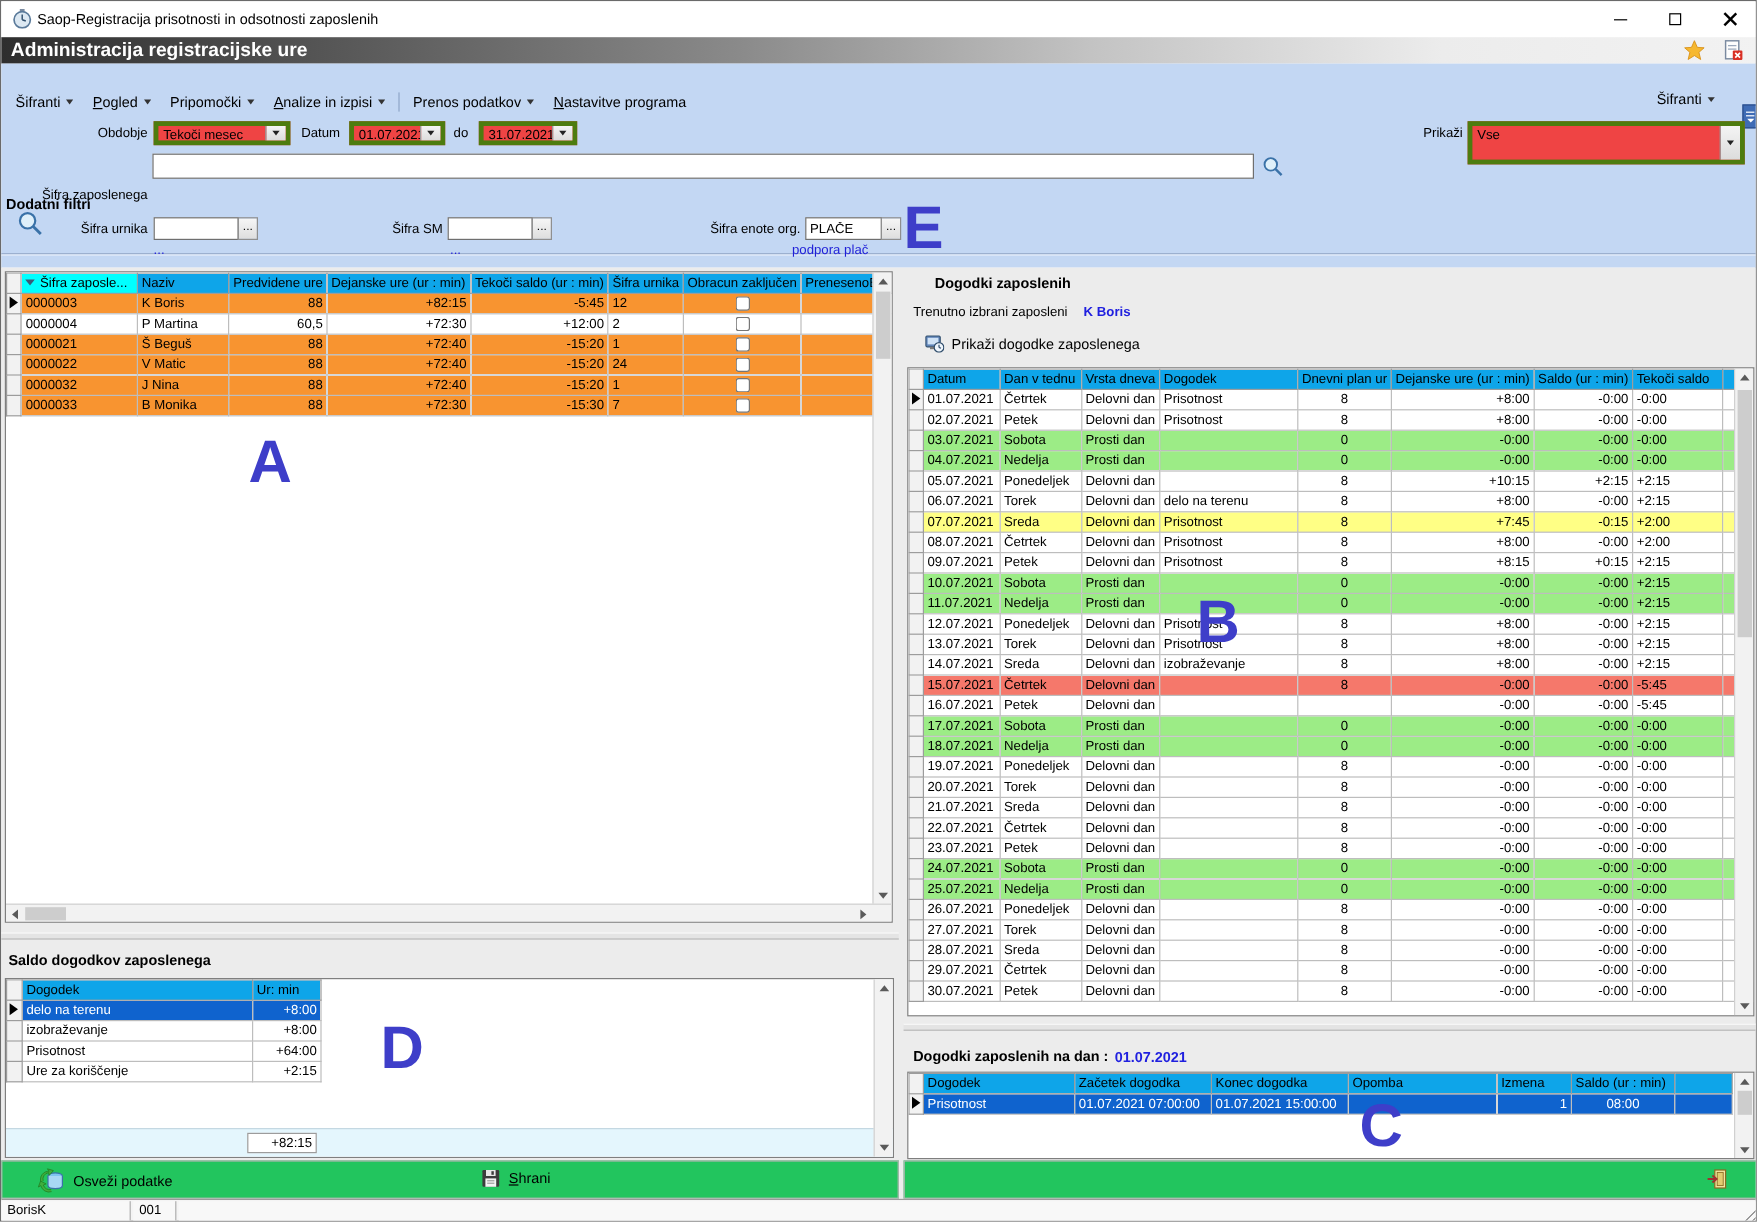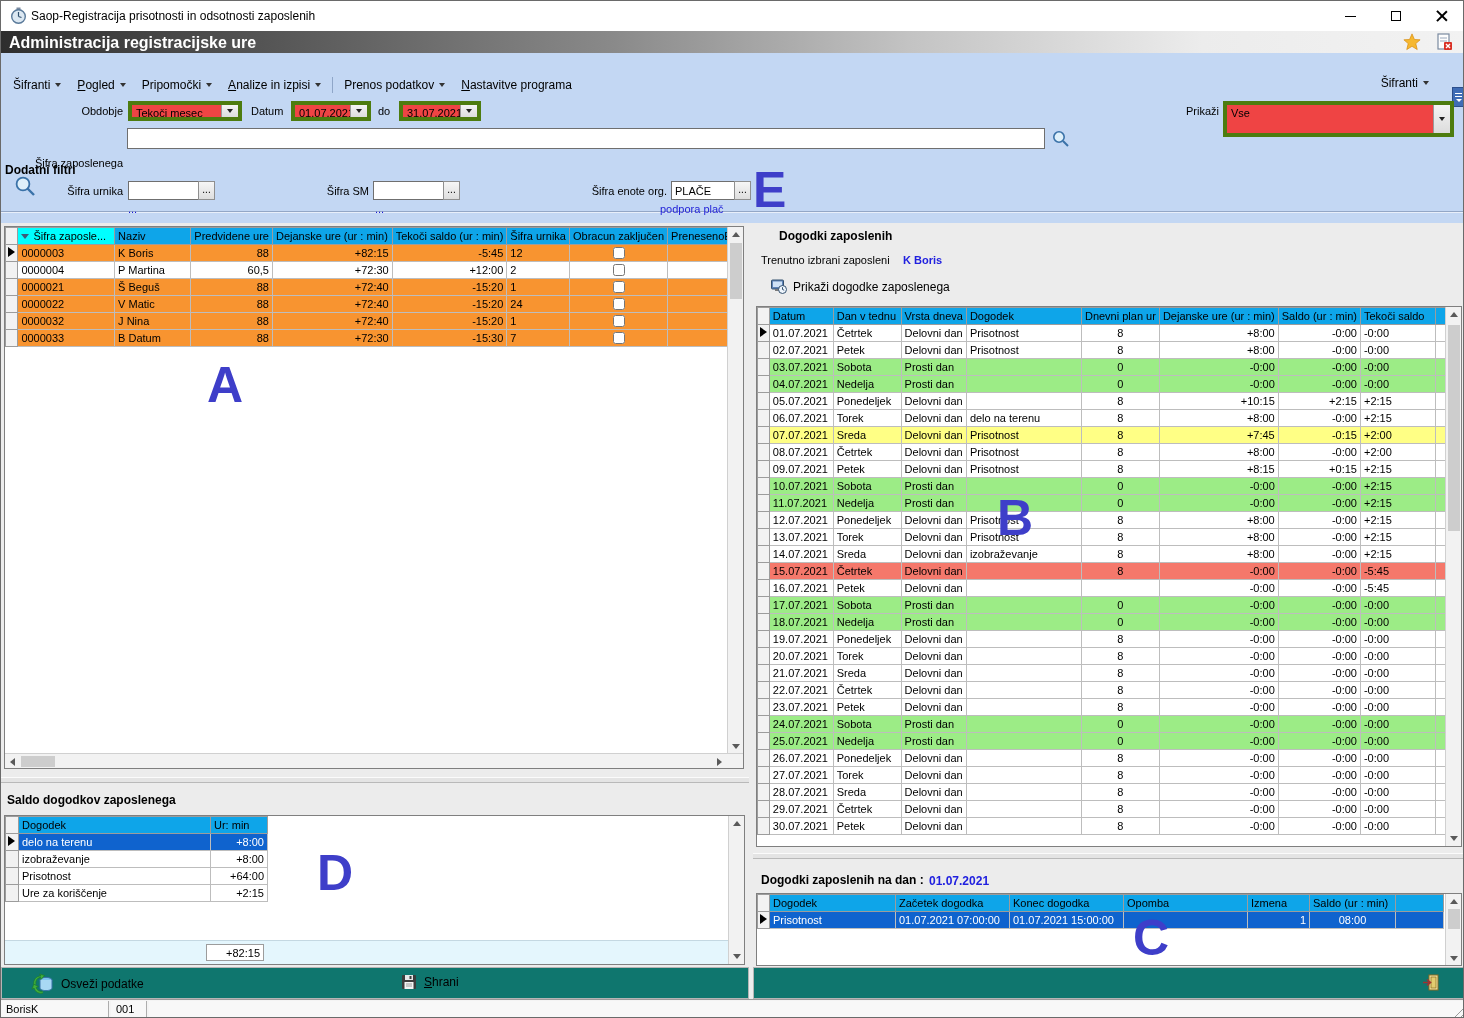--- a/index.html
+++ b/index.html
@@ -83,21 +83,21 @@
   
   .sectiontitle { position:absolute; font-weight:bold; font-size:12px; color:#000; }
   .bluebold { color:#2020df; font-weight:bold; font-size:11px; position:absolute; }
   .showbtn { position:absolute; display:flex; align-items:center; gap:6px; font-size:12px; padding:2px 4px; }
   .splitter { position:absolute; background:#e4e4e4; border-top:1px solid #fbfbfb; border-bottom:1px solid #b9b9b9; }
 
   .totalstrip { position:absolute; background:#e4f6fd; border-top:1px solid #c4d8e2; }
   .totalbox { position:absolute; background:#fff; border:1px solid #9c9c9c; font-size:11px; text-align:right; padding:0 3px; height:17px; line-height:16px; }
 
   
-  .footbar { position:absolute; height:32px; background:#0f766e; border:1px solid #b5b5b5; }
+  .footbar { position:absolute; height:32px; background:#22c55e; border:1px solid #b5b5b5; }
   .footbtn { position:absolute; display:flex; align-items:center; gap:7px; font-size:12px; padding:3px 5px; }
   .statusbar { position:absolute; left:0; top:998px; width:1464px; height:20px; background:#f4f4f4; border-top:1px solid #9a9a9a; font-size:11px; }
   .statuscell { position:absolute; top:1px; height:18px; border-right:1px solid #adadad; padding:2px 5px; background:#f8f8f8; }
   .grip { position:absolute; right:1px; bottom:1px; width:13px; height:13px;
      background:repeating-linear-gradient(135deg, transparent 0 3px, #9a9a9a 3px 4px); clip-path:polygon(100% 0,100% 100%,0 100%); }
 
   
   .annot { position:absolute; font-weight:bold; font-size:50px; color:#3e3ec9; font-family:"Liberation Sans",sans-serif; }
 </style>
 </head>
@@ -314,21 +314,21 @@
               <td class="a-r">88</td>
               <td class="a-r">+72:40</td>
               <td class="a-r">-15:20</td>
               <td class="a-l">1</td>
               <td class="a-c"><input type="checkbox" style=""></td>
               <td class="a-r">0</td>
             </tr>
             <tr class="bg-orange">
               <td class="gut"></td>
               <td class="a-l">0000033</td>
-              <td class="a-l">B Datum</td>
+              <td class="a-l">B Monika</td>
               <td class="a-r">88</td>
               <td class="a-r">+72:30</td>
               <td class="a-r">-15:30</td>
               <td class="a-l">7</td>
               <td class="a-c"><input type="checkbox" style=""></td>
               <td class="a-r">0</td>
             </tr>
           </tbody>
         </table>
       </div>

